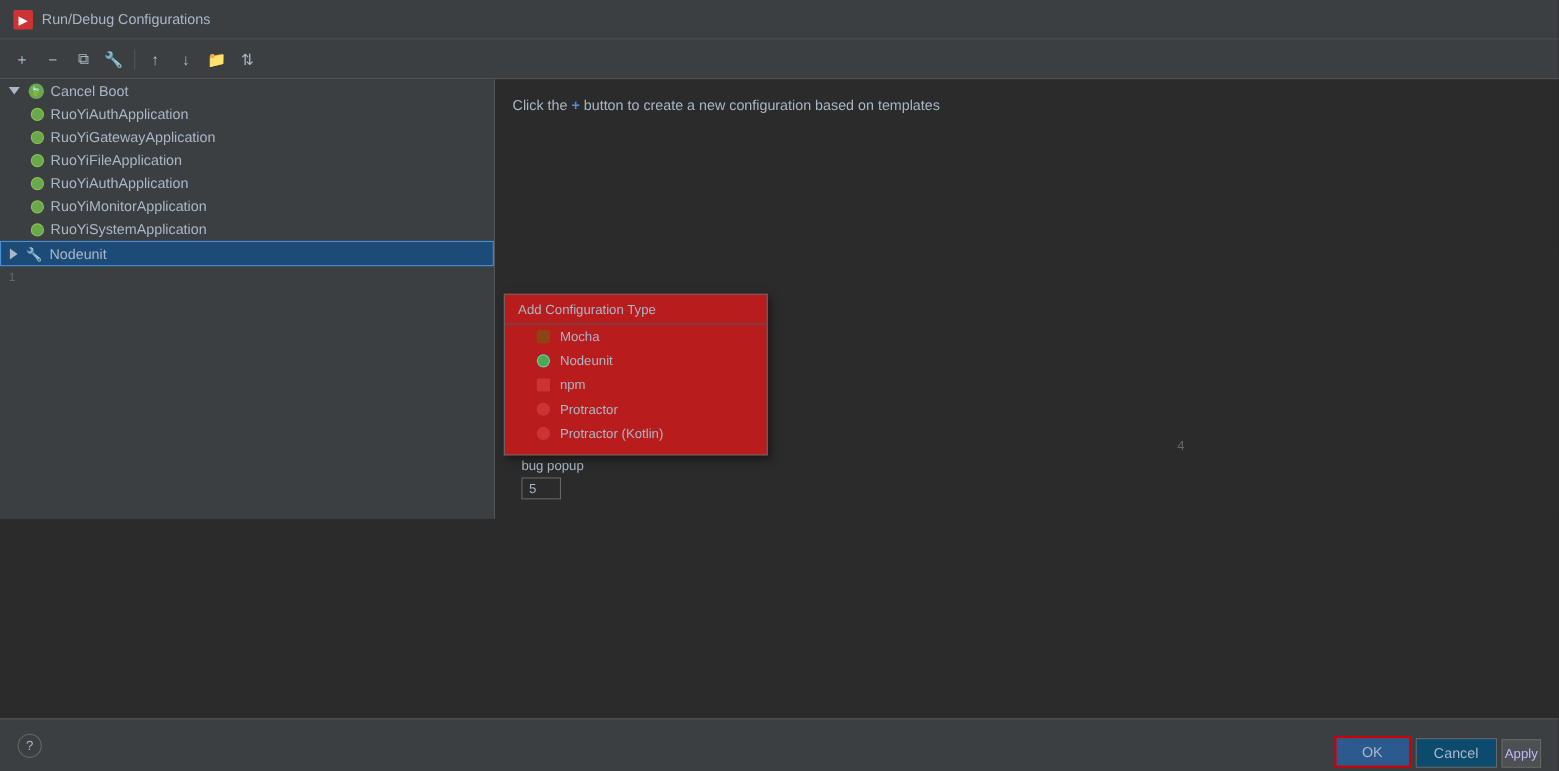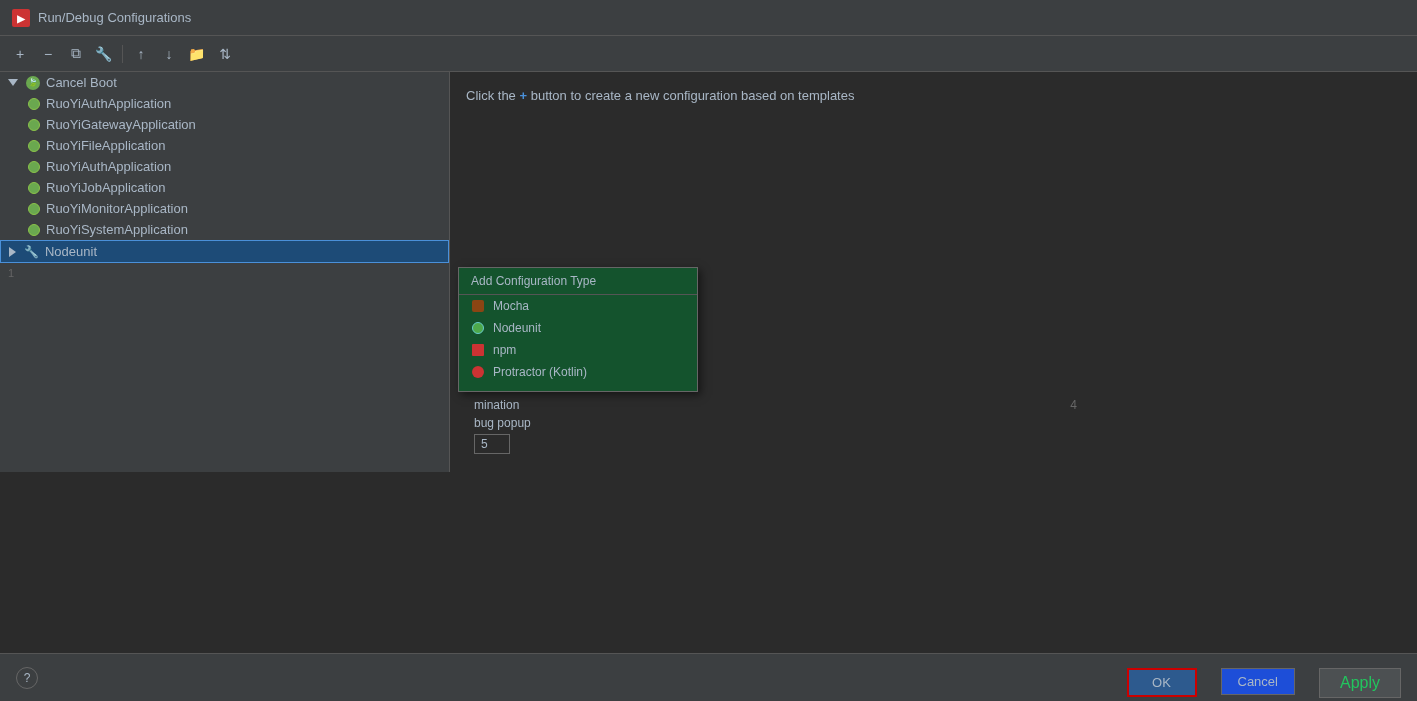--- a/index.html
+++ b/index.html
@@ -170,36 +170,36 @@
       display: flex;
       align-items: center;
       justify-content: center;
       font-size: 13px;
       font-weight: bold;
     }
     .small-btn.active { background: #2d5a8e; border-color: #4a90d9; }
     
     .dropdown-menu {
       position: absolute;
-      background: #14532d;
+      background: #b91c1c;
       border: 1px solid #666;
       z-index: 100;
       left: 460px;
       top: 340px;
       width: 240px;
       box-shadow: 3px 3px 8px rgba(0,0,0,0.5);
     }
     .dropdown-header {
       padding: 6px 12px;
       color: #a9b7c6;
       font-size: 12px;
       border-bottom: 1px solid #555;
     }
     .dropdown-item {
-      padding: 4px 12px;
+      padding: 4px 28px;
       cursor: pointer;
       display: flex;
       align-items: center;
       gap: 8px;
       font-size: 12px;
       color: #a9b7c6;
     }
     .dropdown-item-icon {
       width: 14px;
       height: 14px;
@@ -224,21 +224,21 @@
       right: 0;
       height: 48px;
       background: #3c3f41;
       border-top: 1px solid #555;
       display: flex;
       align-items: center;
       justify-content: space-between;
       padding: 0 16px;
     }
     .bottom-left { display: flex; align-items: center; gap: 8px; }
-    .bottom-right { display: flex; align-items: flex-start; gap: 24px; margin-top: 11px; }
+    .bottom-right { display: flex; align-items: flex-end; gap: 4px; margin-top: 11px; }
     .help-btn {
       width: 22px;
       height: 22px;
       border-radius: 50%;
       border: 1px solid #666;
       background: none;
       color: #a9b7c6;
       cursor: pointer;
       display: flex;
       align-items: center;
@@ -248,34 +248,34 @@
     .ok-btn {
       background: #2d5a8e;
       border: 2px solid #cc0000;
       color: #a9b7c6;
       padding: 5px 20px;
       cursor: pointer;
       font-size: 13px;
       min-width: 70px;
     }
     .cancel-btn {
-      background: #1d4ed8;
+      background: #0c4a6e;
       border: 1px solid #666;
       color: #a9b7c6;
       padding: 5px 16px;
       cursor: pointer;
       font-size: 13px;
     }
     .apply-btn {
       background: #4c5052;
       border: 1px solid #666;
-      color: #22c55e;
-      padding: 5px 20px;
-      cursor: pointer;
-      font-size: 16px;
+      color: #c4b5fd;
+      padding: 5px 2px;
+      cursor: pointer;
+      font-size: 12px;
     }
     .number-badge {
       position: absolute;
       color: #666;
       font-size: 12px;
     }
     .services-content {
       color: #a9b7c6;
       font-size: 12px;
     }
@@ -358,24 +358,20 @@
       <div class="tree-item">
         <div class="spring-sub-icon"></div>
         <span>RuoYiFileApplication</span>
       </div>
       <div class="tree-item">
         <div class="spring-sub-icon"></div>
         <span>RuoYiAuthApplication</span>
       </div>
       <div class="tree-item">
         <div class="spring-sub-icon"></div>
-        <span>RuoYiJobApplication</span>
-      </div>
-      <div class="tree-item">
-        <div class="spring-sub-icon"></div>
         <span>RuoYiMonitorApplication</span>
       </div>
       <div class="tree-item">
         <div class="spring-sub-icon"></div>
         <span>RuoYiSystemApplication</span>
       </div>
     </div>
 
     <div class="tree-item highlighted">
       <div class="triangle-right"></div>
@@ -439,20 +435,26 @@
         <div class="dropdown-item-icon">
           <div class="icon-nodeunit"></div>
         </div>
         <span>Nodeunit</span>
       </div>
       <div class="dropdown-item">
         <div class="dropdown-item-icon">
           <div class="icon-npm"></div>
         </div>
         <span>npm</span>
+      </div>
+      <div class="dropdown-item">
+        <div class="dropdown-item-icon">
+          <div class="icon-protractor"></div>
+        </div>
+        <span>Protractor</span>
       </div>
       <div class="dropdown-item">
         <div class="dropdown-item-icon">
           <div class="icon-protractor"></div>
         </div>
         <span>Protractor (Kotlin)</span>
       </div>
       <div class="dropdown-item">
         
         

